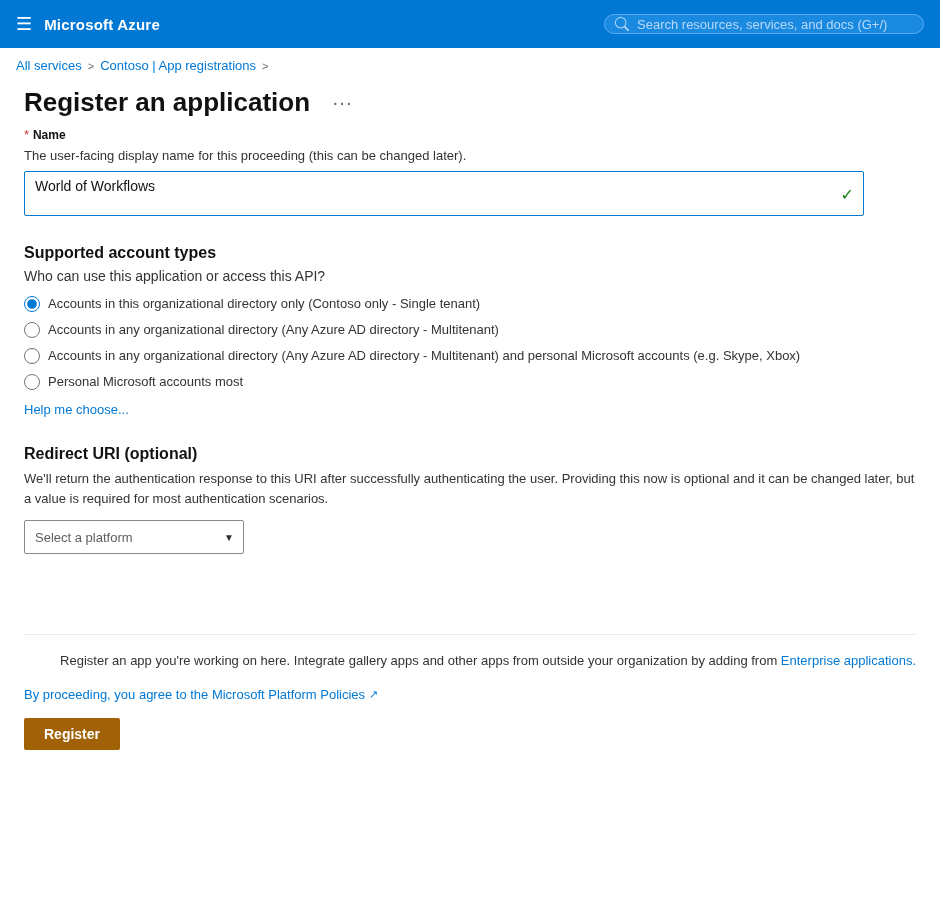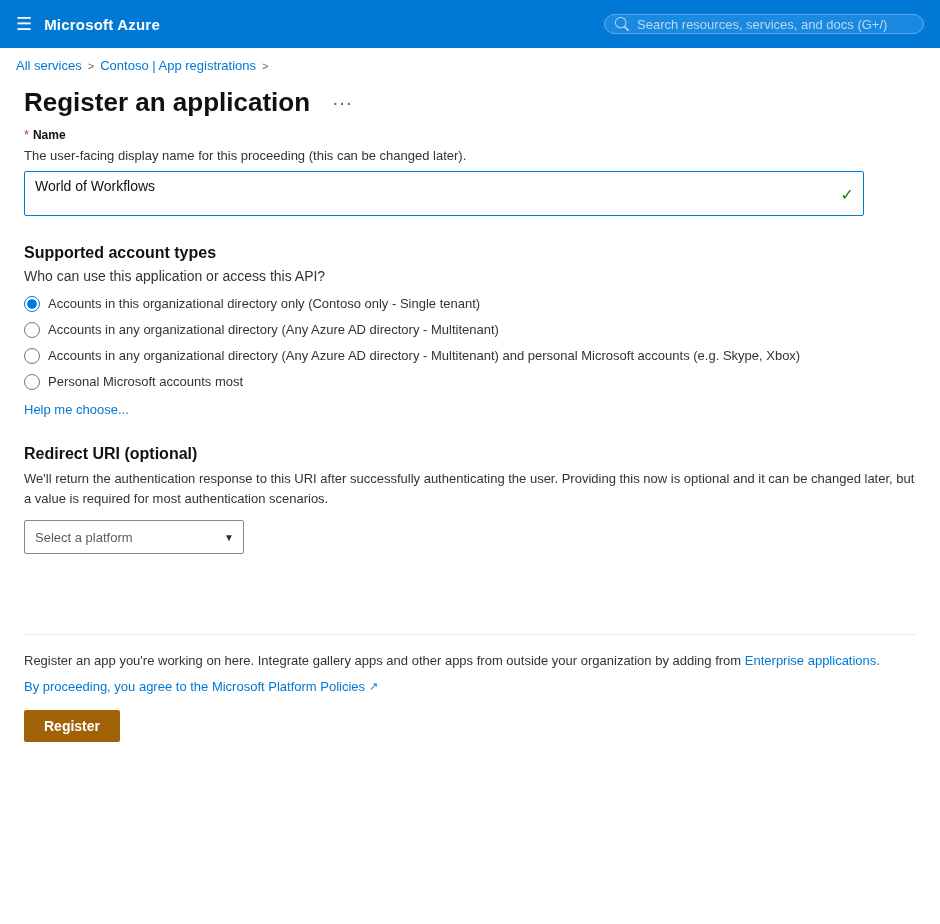--- a/index.html
+++ b/index.html
@@ -182,25 +182,26 @@
     }
 
     
     .footer-note {
       font-size: 13px;
       color: #333;
       border-top: 1px solid #edebe9;
       padding-top: 16px;
       margin-top: 80px;
       line-height: 1.5;
+      text-align: right;
     }
     .footer-note a { color: #0078d4; text-decoration: none; }
 
     .policy-line {
-      margin-top: 8px;
+      margin-top: 16px;
       font-size: 13px;
       color: #0078d4;
       display: flex;
       align-items: center;
       gap: 4px;
     }
     .policy-line a { color: #0078d4; text-decoration: none; }
     .external-icon { font-size: 11px; }
 
     .register-btn {

